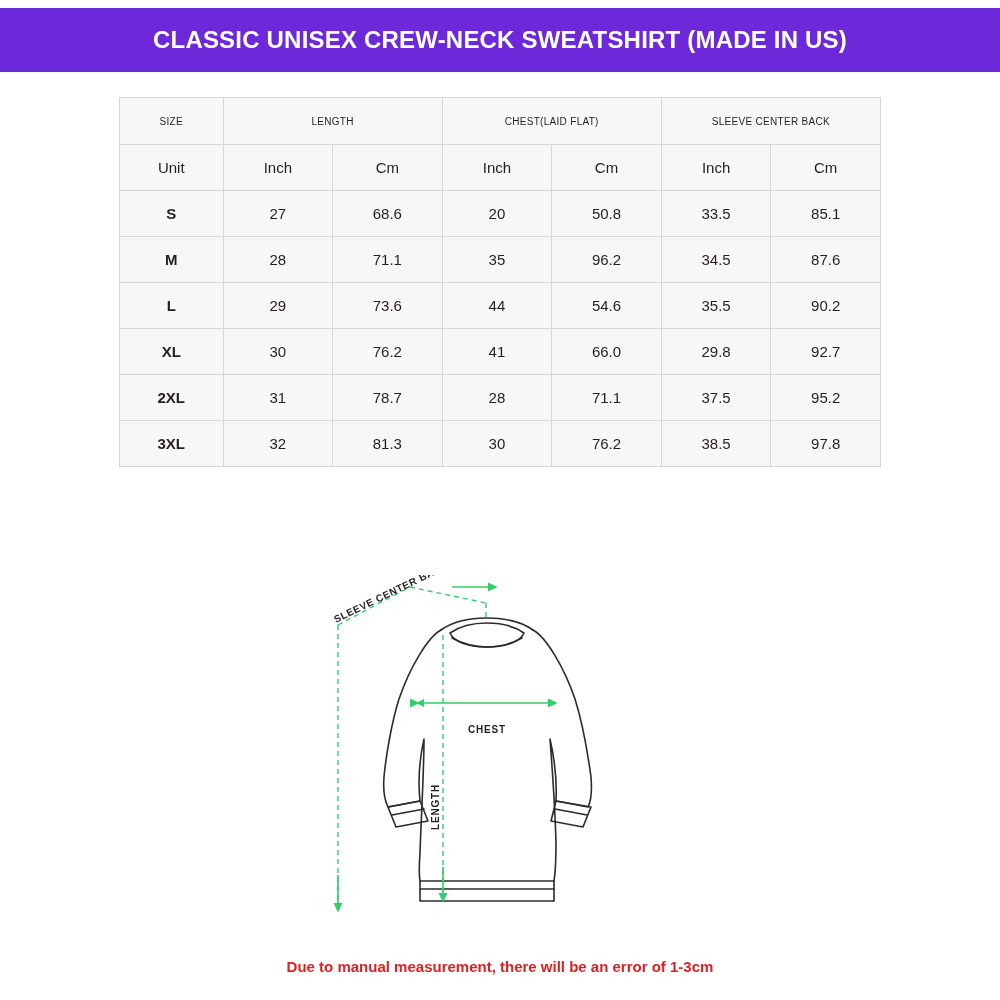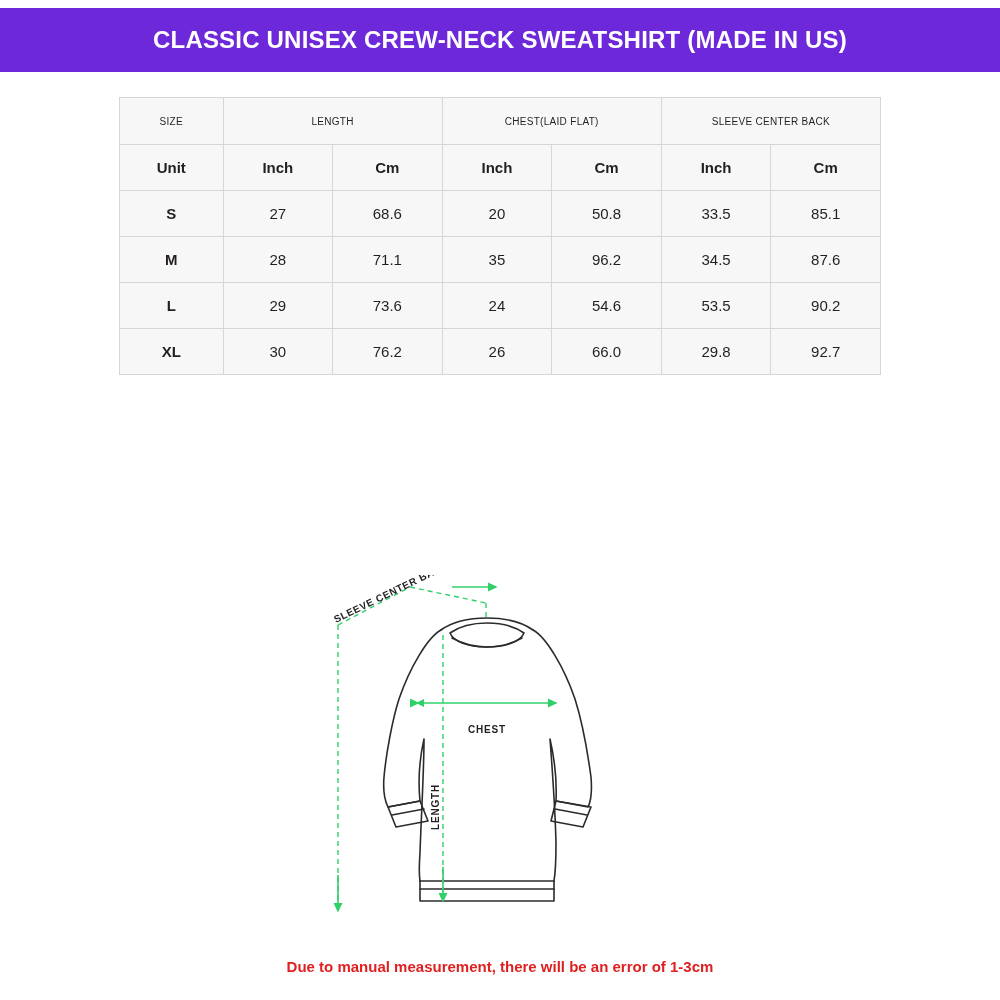--- a/index.html
+++ b/index.html
@@ -67,21 +67,21 @@
   }
   table.size-table thead th {
     font-weight: normal;
     font-size: 10px;
     letter-spacing: 0.3px;
   }
   table.size-table tr.header-row th {
     height: 46px;
   }
   table.size-table tr.unit-row td {
-    font-weight: bold;
+    font-weight: normal;
     height: 45px;
   }
   table.size-table tbody td.size-cell {
     font-weight: bold;
   }
   col.c-size { width: 103px; }
   col.c-data { width: 109px; }
 
   
   .illustration {
@@ -160,33 +160,51 @@
           <td>71.1</td>
           <td>35</td>
           <td>96.2</td>
           <td>34.5</td>
           <td>87.6</td>
         </tr>
         <tr>
           <td class="size-cell">L</td>
           <td>29</td>
           <td>73.6</td>
-          <td>24</td>
+          <td>44</td>
           <td>54.6</td>
-          <td>53.5</td>
+          <td>35.5</td>
           <td>90.2</td>
         </tr>
         <tr>
           <td class="size-cell">XL</td>
           <td>30</td>
           <td>76.2</td>
-          <td>26</td>
+          <td>41</td>
           <td>66.0</td>
           <td>29.8</td>
           <td>92.7</td>
+        </tr>
+        <tr>
+          <td class="size-cell">2XL</td>
+          <td>31</td>
+          <td>78.7</td>
+          <td>28</td>
+          <td>71.1</td>
+          <td>37.5</td>
+          <td>95.2</td>
+        </tr>
+        <tr>
+          <td class="size-cell">3XL</td>
+          <td>32</td>
+          <td>81.3</td>
+          <td>30</td>
+          <td>76.2</td>
+          <td>38.5</td>
+          <td>97.8</td>
         </tr>
       </tbody>
     </table>
   </div>
 
   <div class="illustration">
     <svg width="420" height="355" viewBox="0 0 420 355" xmlns="http://www.w3.org/2000/svg">
       <defs>
         <marker id="arrHead" markerWidth="7" markerHeight="7" refX="5" refY="3.2" orient="auto">
           <path d="M0,0.4 L6,3.2 L0,6 z" fill="#2FD06A"></path>

